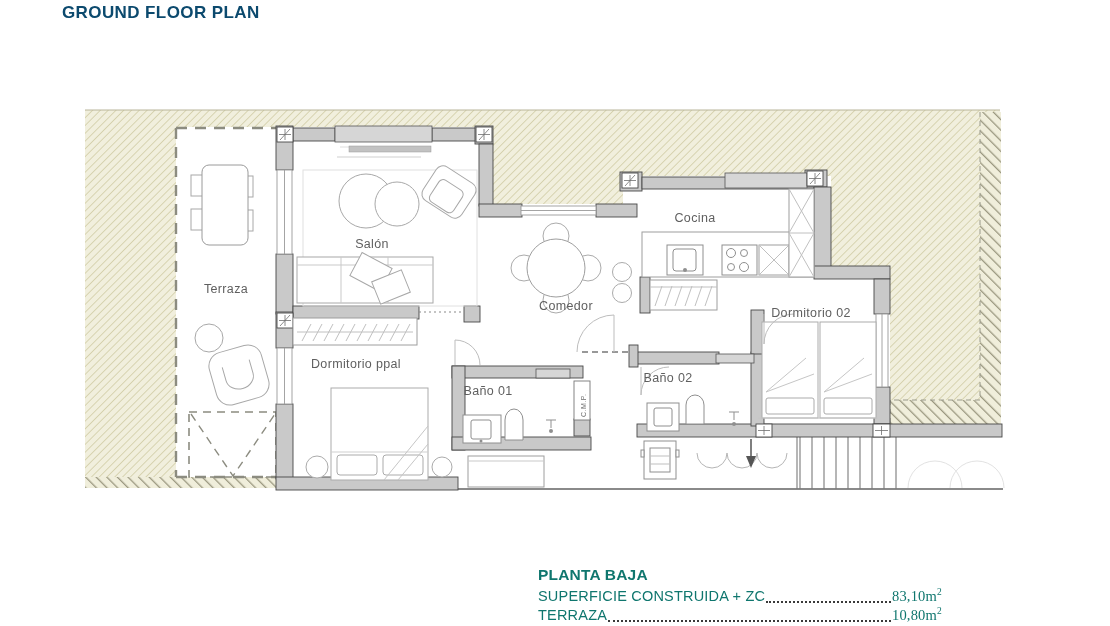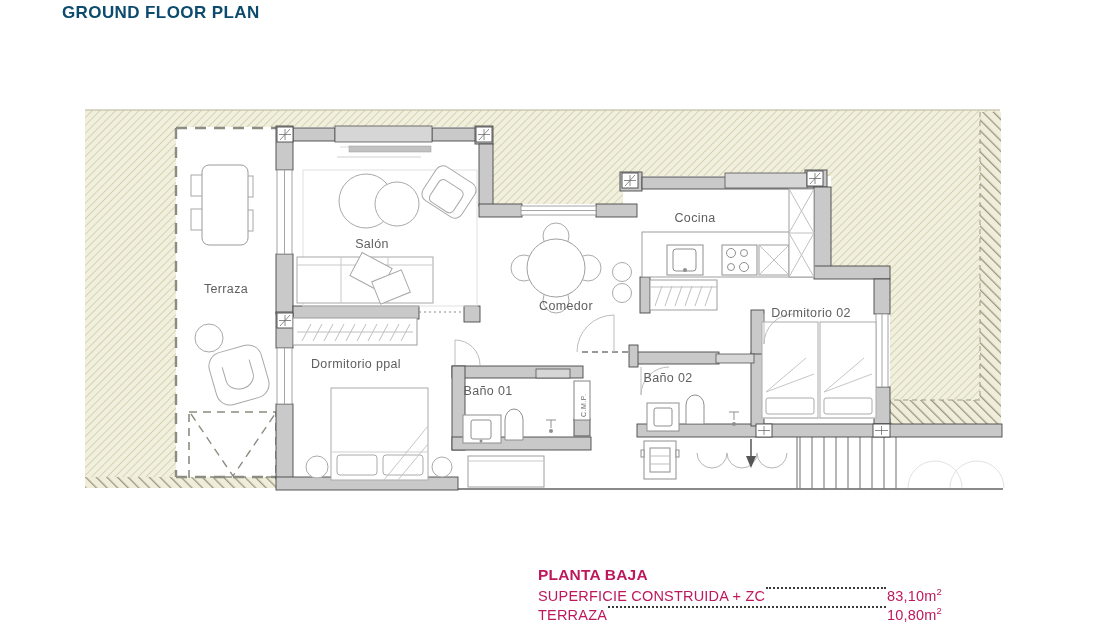--- a/index.html
+++ b/index.html
@@ -14,31 +14,31 @@
     color:#0c4a6e;
   }
   svg.plan{position:absolute;left:0;top:0;}
   .rlabel{
     font-size:12.5px;fill:#5F5F5F;letter-spacing:.35px;
     font-family:"Liberation Sans", sans-serif;
   }
   .cmp-label{font-size:7px;fill:#6E6E6E;letter-spacing:.5px;}
   .legend{
     position:absolute;left:538px;top:566px;width:404px;
-    color:#be185d;
+    color:#0f766e;
   }
   .legend-title{
     font-size:15.5px;font-weight:bold;letter-spacing:.2px;margin:0 0 3px 0;
   }
   .legend-row{
-    display:flex;align-items:flex-start;
+    display:flex;align-items:flex-end;
     font-size:14.5px;line-height:19px;letter-spacing:.2px;
   }
   .leader{flex:1;border-bottom:2.2px dotted #3A3A3A;margin:0 1px 3px 1px;min-width:14px;}
-  .val{white-space:nowrap;}
+  .val{white-space:nowrap;font-family:Liberation Serif, serif;}
   .legend-row sup{font-size:9.5px;line-height:1;}
 </style>
 </head>
 <body>
 
 <div class="page-title">GROUND FLOOR PLAN</div>
 
 <svg class="plan" width="1110" height="626" viewBox="0 0 1110 626">
   <defs>
     <pattern id="hatchFine" width="5.5" height="5.5" patternUnits="userSpaceOnUse" patternTransform="rotate(45)">

